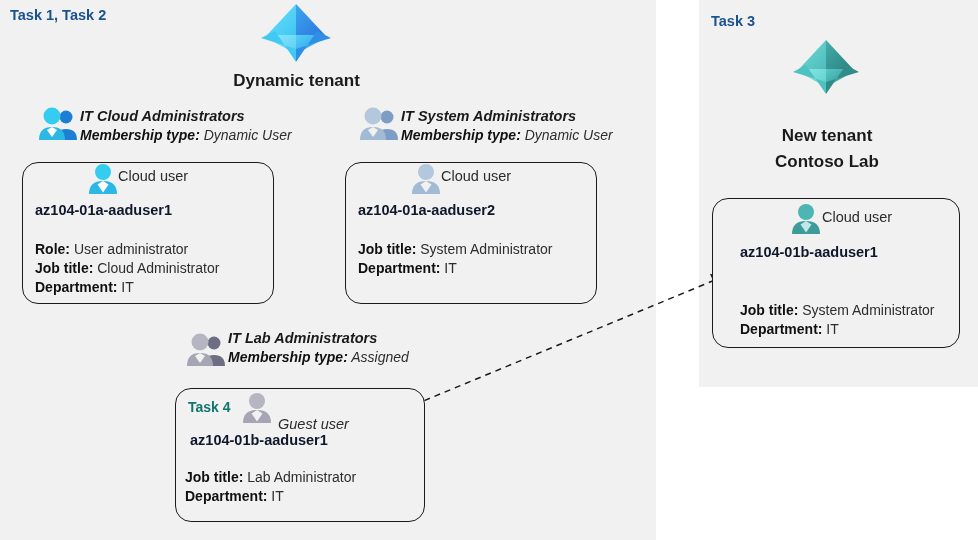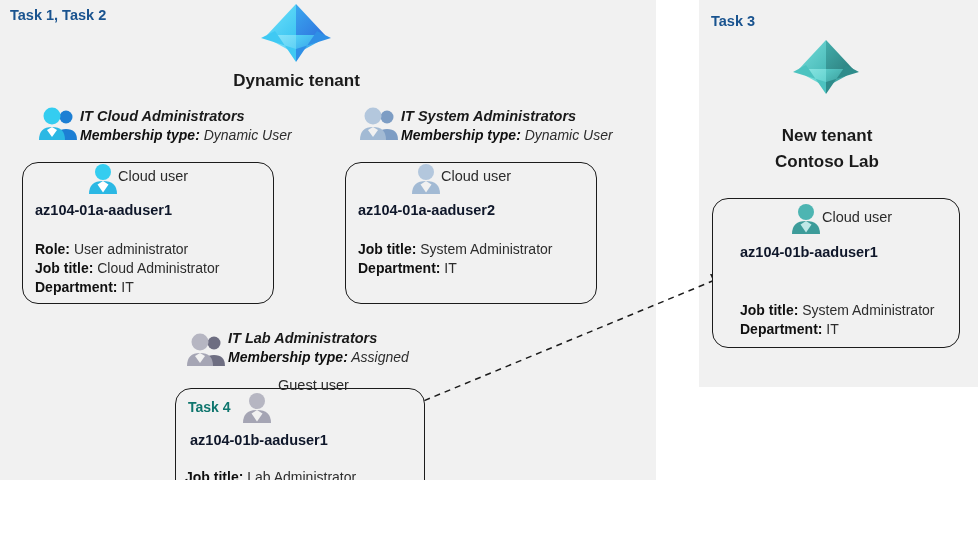--- a/index.html
+++ b/index.html
@@ -3,21 +3,21 @@
 <meta charset="utf-8">
 <style>
   html, body {
     margin: 0;
     padding: 0;
     background: #ffffff;
   }
   #root {
     position: relative;
     width: 978px;
-    height: 480px;
+    height: 540px;
     background: #ffffff;
     font-family: "Liberation Sans", sans-serif;
     overflow: hidden;
   }
   .panel {
     position: absolute;
     background: #f1f1f1;
   }
   #left-panel  { left: 0px;   top: 0px; width: 656px; height: 540px; }
   #right-panel { left: 699px; top: 0px; width: 279px; height: 387px; }
@@ -218,21 +218,21 @@
 
   <div class="card" style="left:175px; top:388px; width:250px; height:134px;"></div>
   <div class="card-head" style="left:188px; top:399px;">
     <span class="tasktag">Task 4</span>
   </div>
   <svg class="icon-abs" style="left:242px; top:392px; width:30px; height:32px;" viewBox="0 0 30 32">
     <circle cx="15" cy="9" r="8" fill="#b6b6c2"></circle>
     <path d="M1 31 q0-13 14-13 q14 0 14 13 z" fill="#a5a5b4"></path>
     <path d="M15 18 l-5.5 3.5 l5.5 8 l5.5 -8 z" fill="#f1f1f1"></path>
   </svg>
-  <div class="card-head" style="left:278px; top:377px;">
+  <div class="card-head" style="left:278px; top:416px;font-style:italic;">
     <span class="usertype">Guest user</span>
   </div>
   <div class="upn" style="left:190px; top:432px;">az104-01b-aaduser1</div>
   <div class="attrs" style="left:185px; top:468px;">
     <div><b>Job title:</b> <span>Lab Administrator</span></div>
     <div><b>Department:</b> <span>IT</span></div>
   </div>
 
   <div class="task-tag" style="left:711px; top:13px;">Task 3</div>
 

